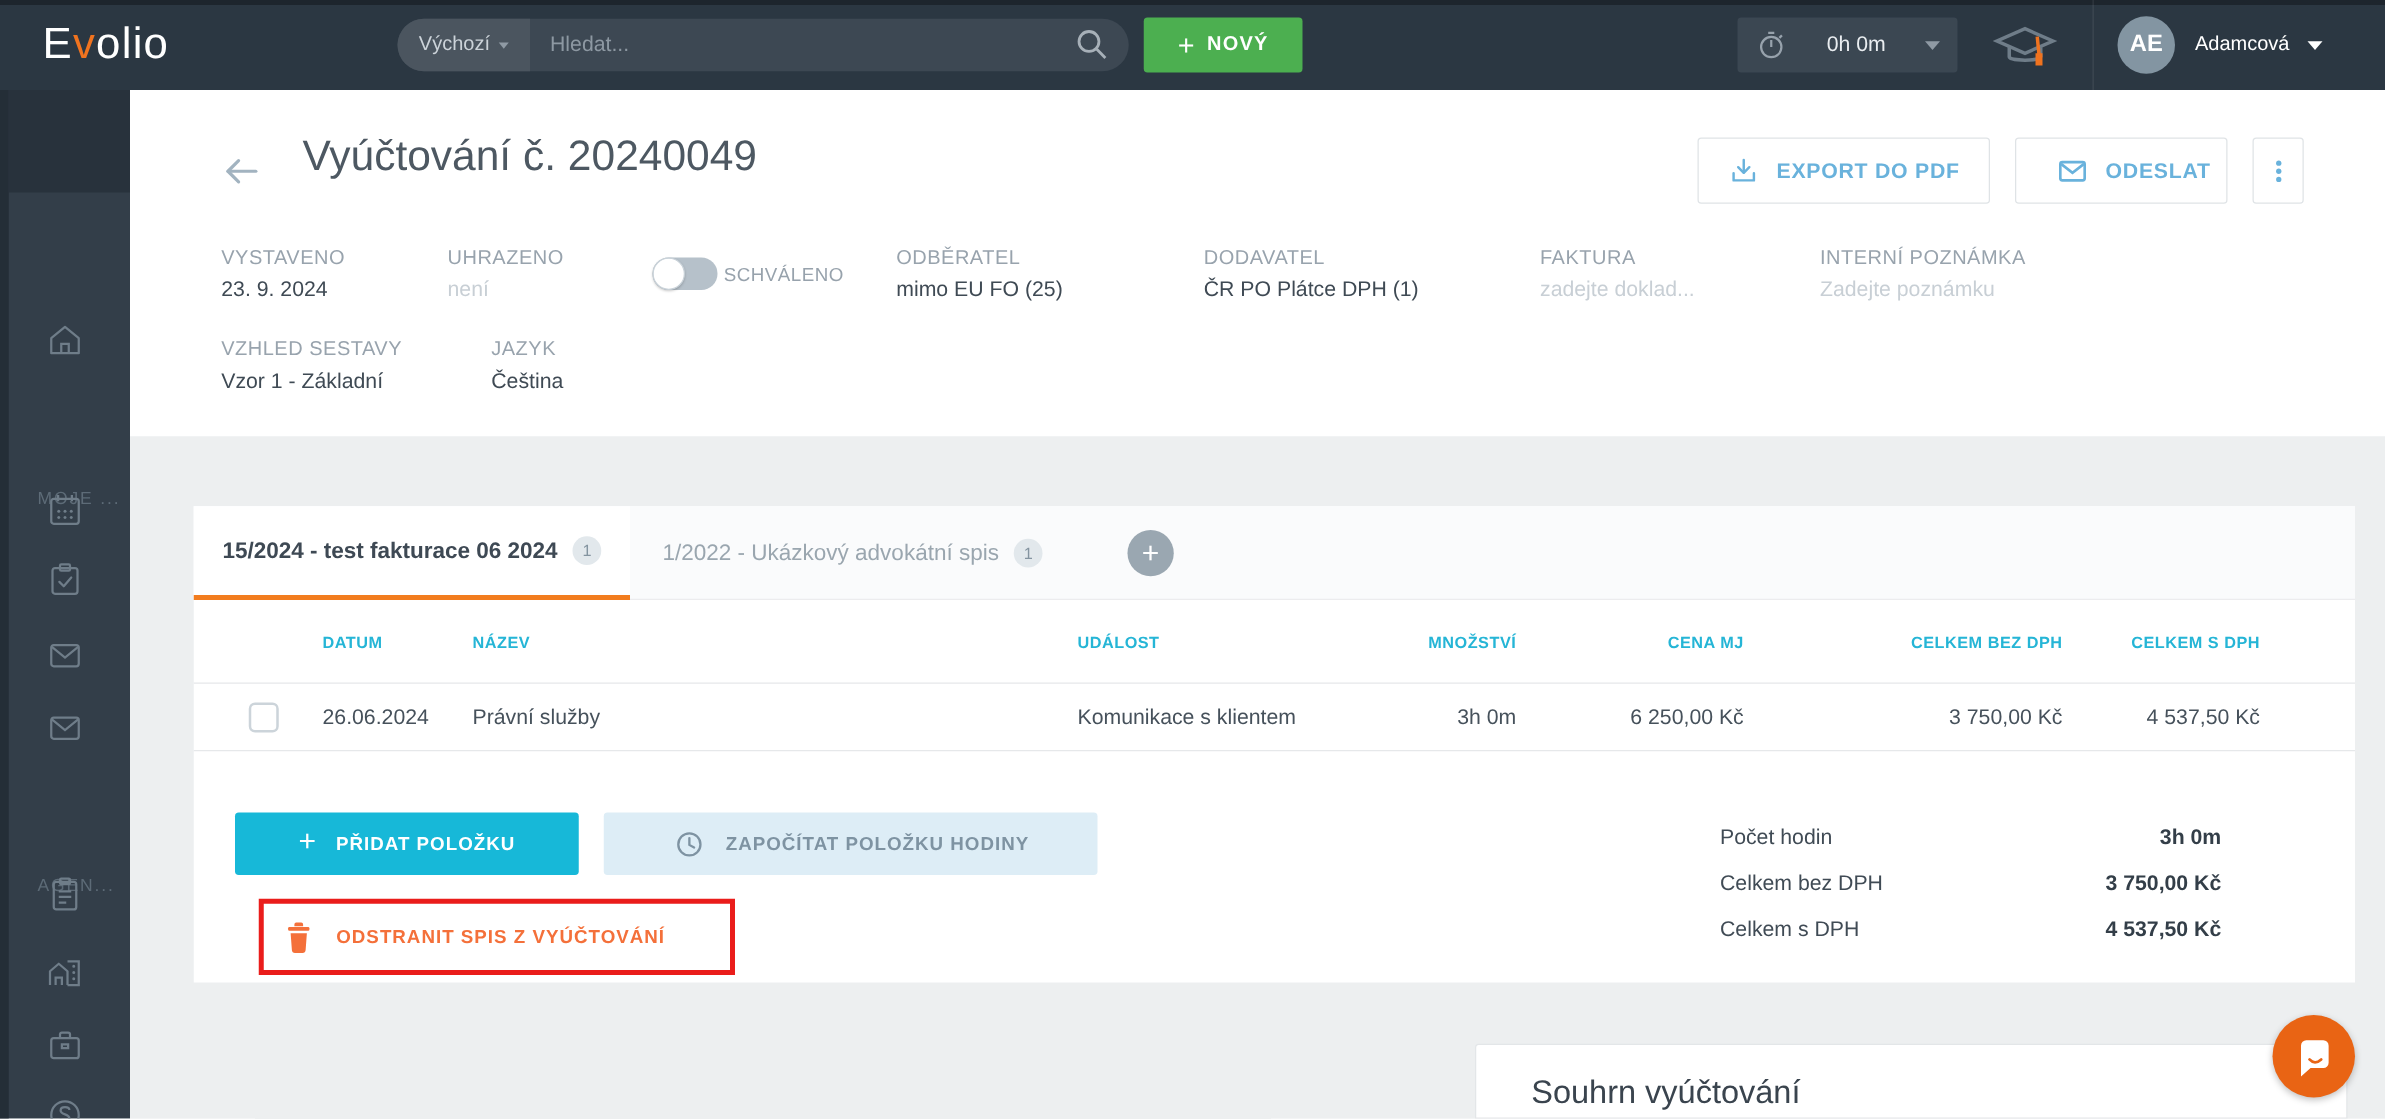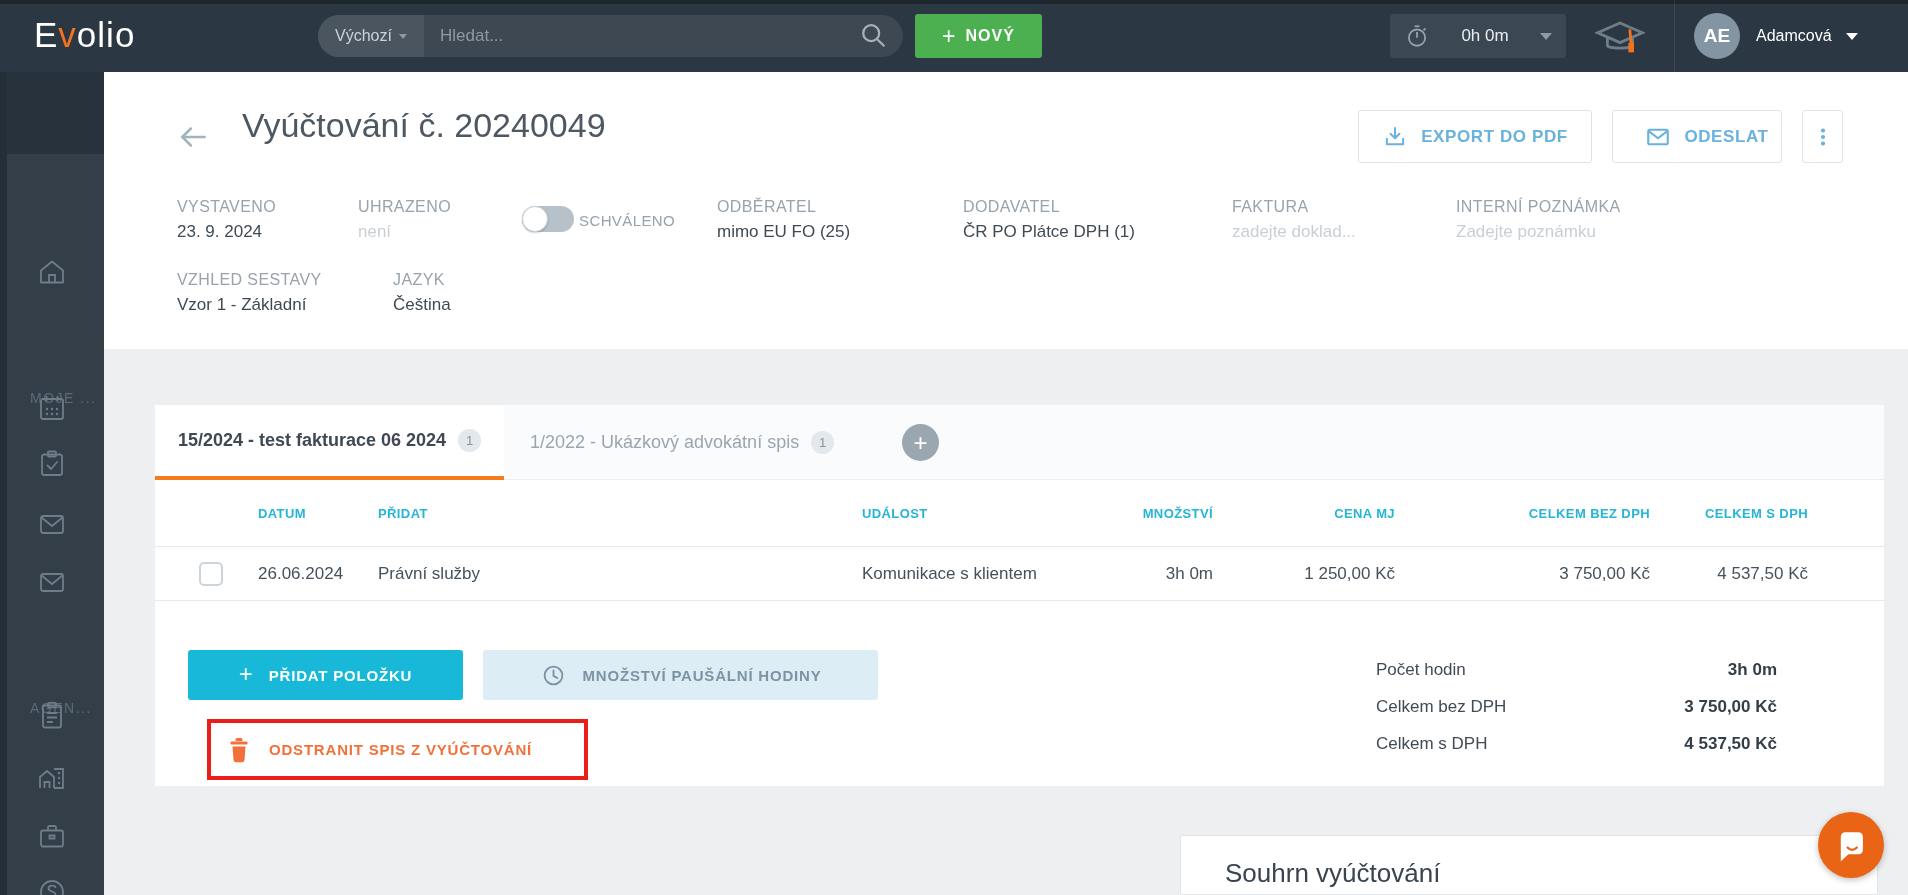--- a/index.html
+++ b/index.html
@@ -311,50 +311,50 @@
       </div>
       <div class="tab inactive">
         <span class="t-label">1/2022 - Ukázkový advokátní spis</span>
         <span class="badge">1</span>
       </div>
       <div class="tab-add">+</div>
     </div>
 
     <div class="thead">
       <span class="c-date">DATUM</span>
-      <span class="c-name">PŘIDAT</span>
+      <span class="c-name">NÁZEV</span>
       <span class="c-event">UDÁLOST</span>
       <span class="c-qty">MNOŽSTVÍ</span>
       <span class="c-price">CENA MJ</span>
       <span class="c-net">CELKEM BEZ DPH</span>
       <span class="c-gross">CELKEM S DPH</span>
     </div>
 
     <div class="trow">
       <div class="checkbox"></div>
       <span class="c-date">26.06.2024</span>
       <span class="c-name">Právní služby</span>
       <span class="c-event">Komunikace s klientem</span>
       <span class="c-qty">3h 0m</span>
-      <span class="c-price">1 250,00 Kč</span>
+      <span class="c-price">6 250,00 Kč</span>
       <span class="c-net">3 750,00 Kč</span>
       <span class="c-gross">4 537,50 Kč</span>
     </div>
 
     <button class="btn-add">
       <span class="plus">+</span>
       <span class="lbl">PŘIDAT POLOŽKU</span>
     </button>
 
     <button class="btn-flat">
       <svg width="27" height="27" viewBox="0 0 32 32" fill="none" stroke="#7e93a2" stroke-width="2.2">
           <circle cx="16" cy="16" r="10.5"></circle>
           <path d="M16 10 v6.5 l4.5 2.5" stroke-linecap="round"></path>
         </svg>
-      <span class="lbl">MNOŽSTVÍ PAUŠÁLNÍ HODINY</span>
+      <span class="lbl">ZAPOČÍTAT POLOŽKU HODINY</span>
     </button>
 
     <div class="annotation-box">
       <button class="btn-remove">
         <svg width="24" height="26" viewBox="0 0 24 26" fill="#f4703a">
             <path d="M8.5 2.5 a1.5 1.5 0 0 1 1.5 -1.5 h4 a1.5 1.5 0 0 1 1.5 1.5 V4 H8.5 Z"></path>
             <rect x="3.5" y="4.5" width="17" height="3" rx="1"></rect>
             <path d="M5.5 9.5 h13 l-1 13.5 a2.5 2.5 0 0 1 -2.5 2.3 h-6 a2.5 2.5 0 0 1 -2.5 -2.3 Z"></path>
           </svg>
         <span>ODSTRANIT SPIS Z VYÚČTOVÁNÍ</span>

